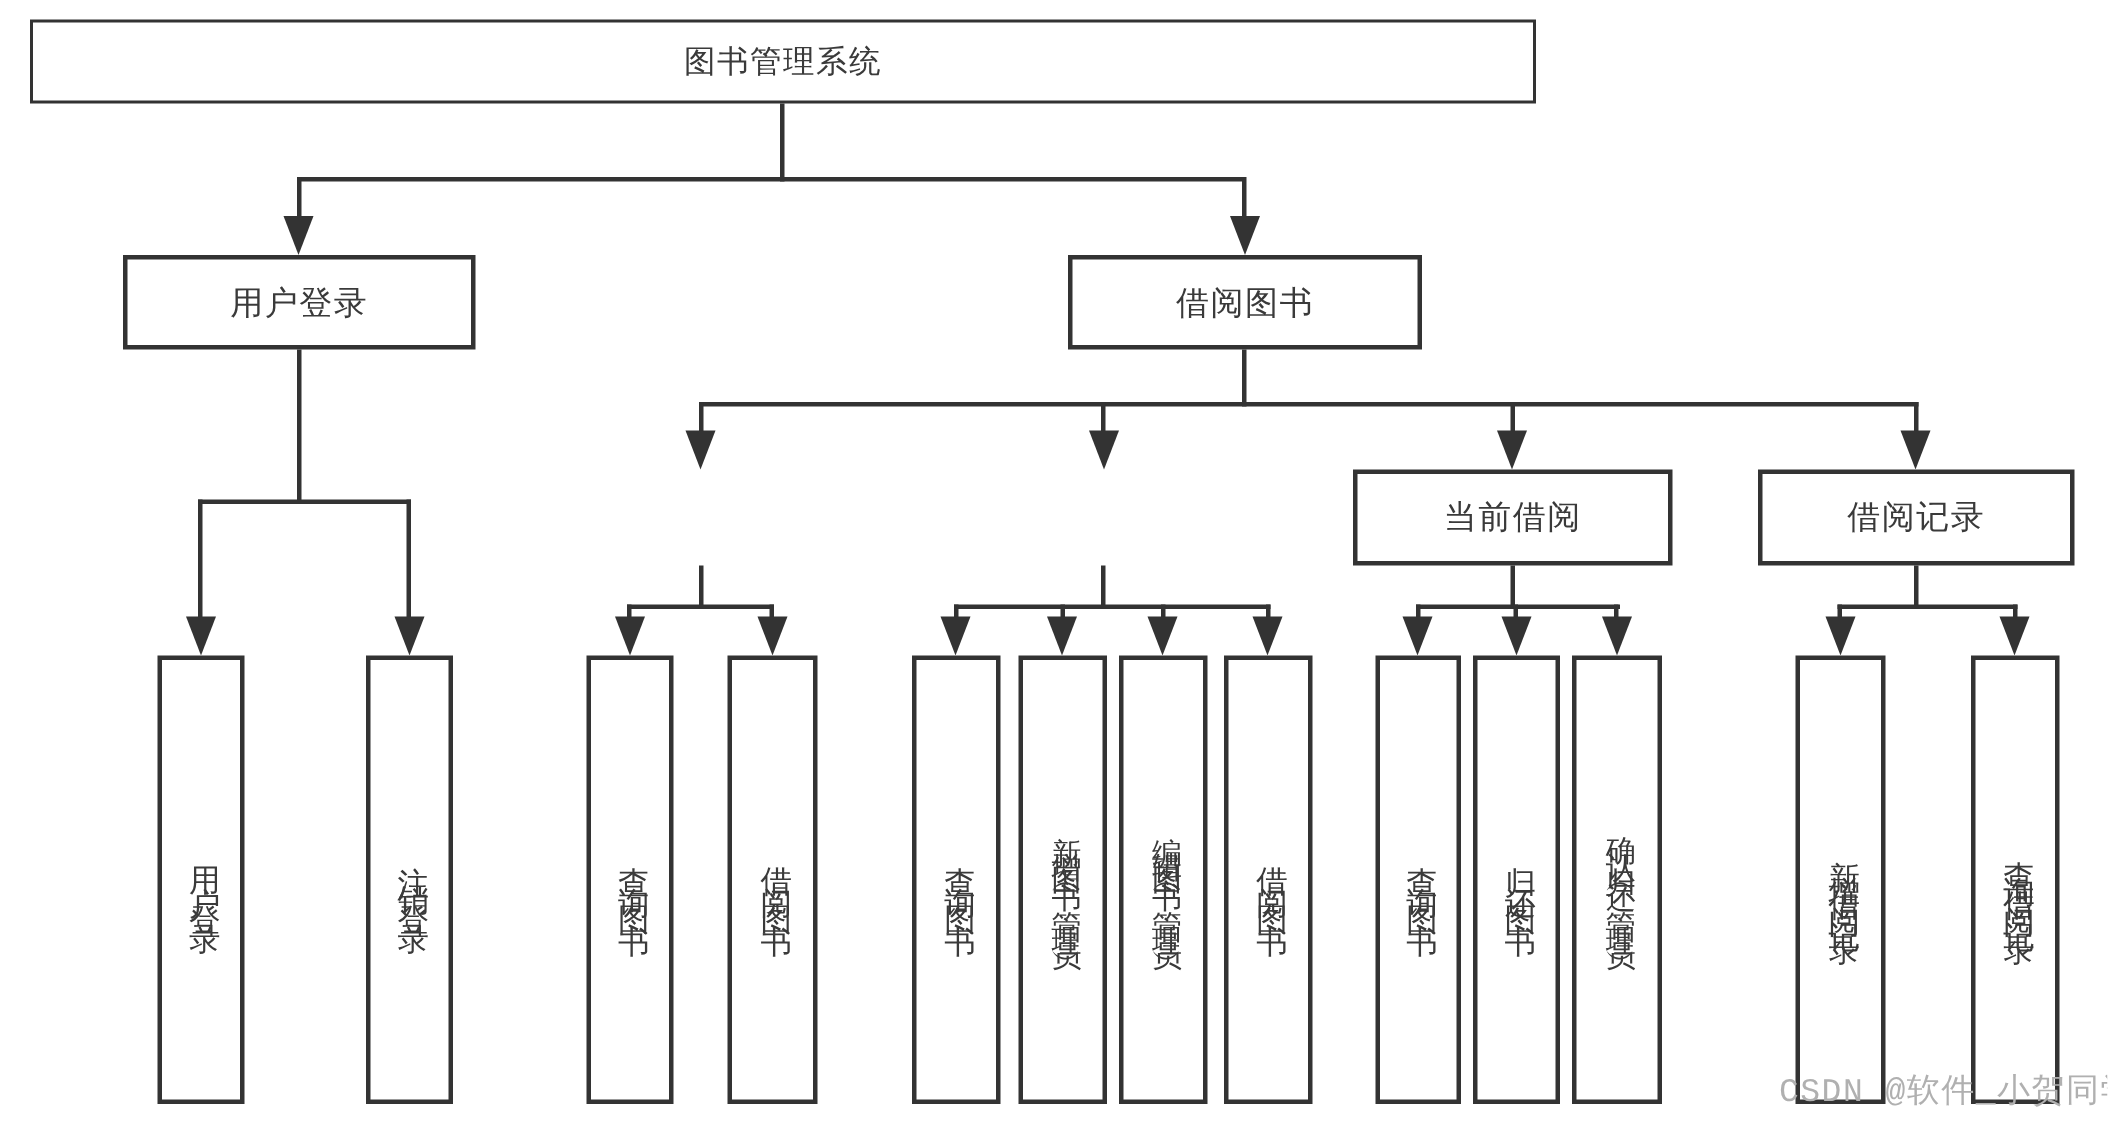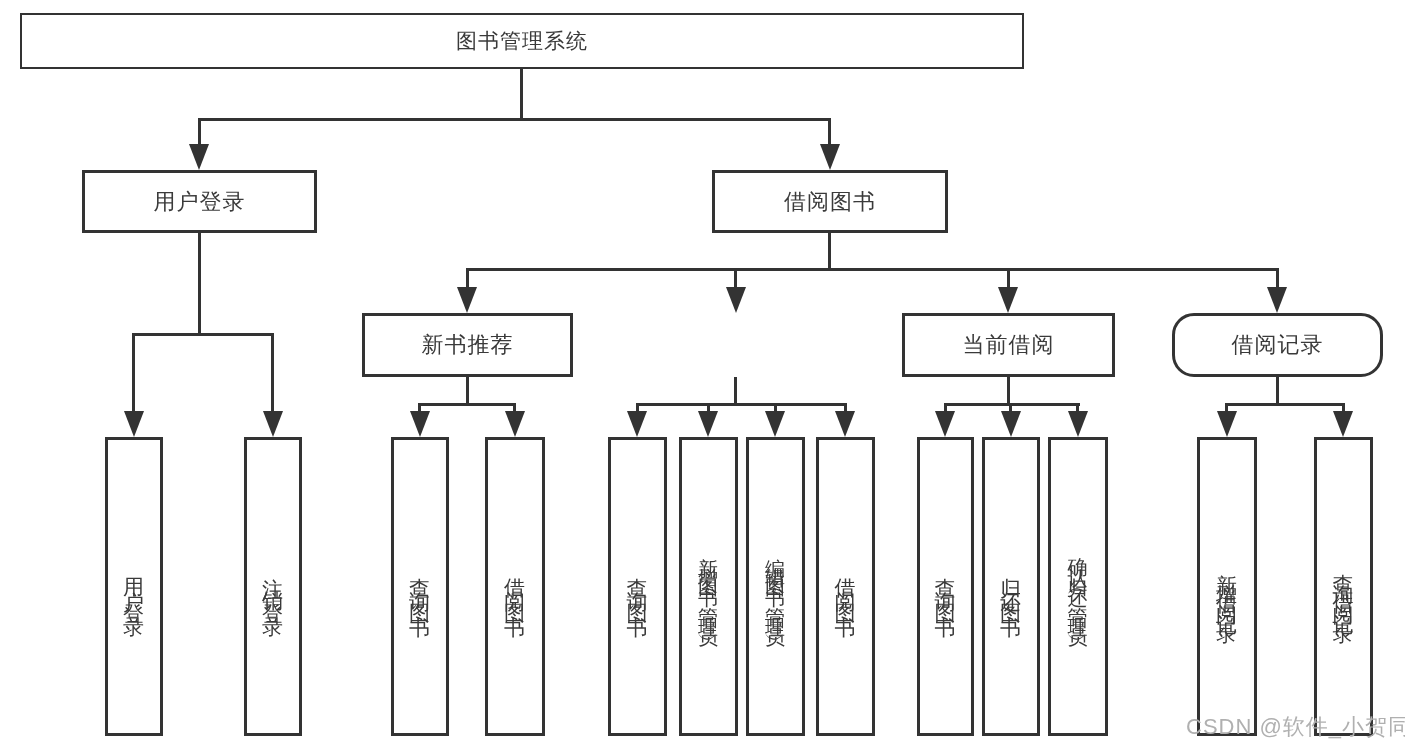--- a/index.html
+++ b/index.html
@@ -1,20 +1,20 @@
 <!DOCTYPE html>
 <html><head>
 <meta charset="utf-8">
 <style>
   html,body { margin:0; padding:0; background:#ffffff; }
   #canvas {
     position:relative;
     width:1405px; height:747px;
     background:#ffffff;
-    font-family:Liberation Sans, sans-serif;
+    font-family:Liberation Mono, monospace;
     overflow:hidden;
   }
   
   .node {
     position:absolute;
     background:#ffffff;
     border:3px solid #333333;
     box-sizing:border-box;
     display:flex; align-items:center; justify-content:center;
     color:#3a3a3a;
@@ -88,23 +88,22 @@
   <div class="h" style="left:466px; top:268px; width:813px;"></div>
   <div class="v" style="left:466px; top:268px; height:21px;"></div>
   <div class="v" style="left:734px; top:268px; height:21px;"></div>
   <div class="v" style="left:1007px; top:268px; height:21px;"></div>
   <div class="v" style="left:1276px; top:268px; height:21px;"></div>
   <div class="arr" style="left:457px; top:287px;"></div>
   <div class="arr" style="left:726px; top:287px;"></div>
   <div class="arr" style="left:998px; top:287px;"></div>
   <div class="arr" style="left:1267px; top:287px;"></div>
 
-  <div class="node" style="left:362px; top:313px; width:211px; height:64px;">新书推荐</div>
   <div class="node" style="left:902px; top:313px; width:213px; height:64px;">当前借阅</div>
-  <div class="node" style="left:1172px; top:313px; width:211px; height:64px;border-radius:22px;">借阅记录</div>
+  <div class="node" style="left:1172px; top:313px; width:211px; height:64px;">借阅记录</div>
 
   <div class="v" style="left:466px; top:377px; height:29px;"></div>
   <div class="h" style="left:418px; top:403px; width:98px;"></div>
   <div class="v" style="left:418px; top:403px; height:10px;"></div>
   <div class="v" style="left:513px; top:403px; height:10px;"></div>
   <div class="arr" style="left:410px; top:411px;"></div>
   <div class="arr" style="left:505px; top:411px;"></div>
 
   <div class="v" style="left:734px; top:377px; height:29px;"></div>
   <div class="h" style="left:636px; top:403px; width:211px;"></div>

